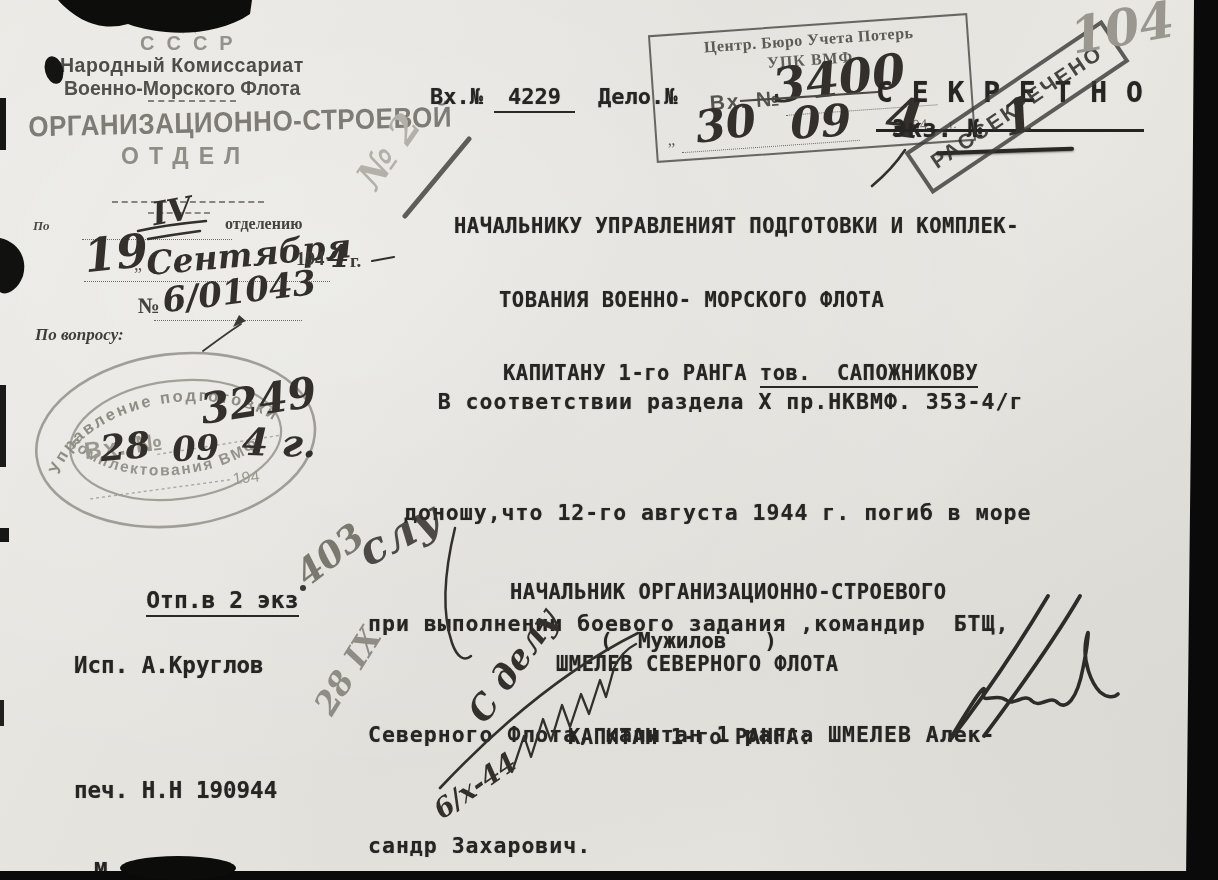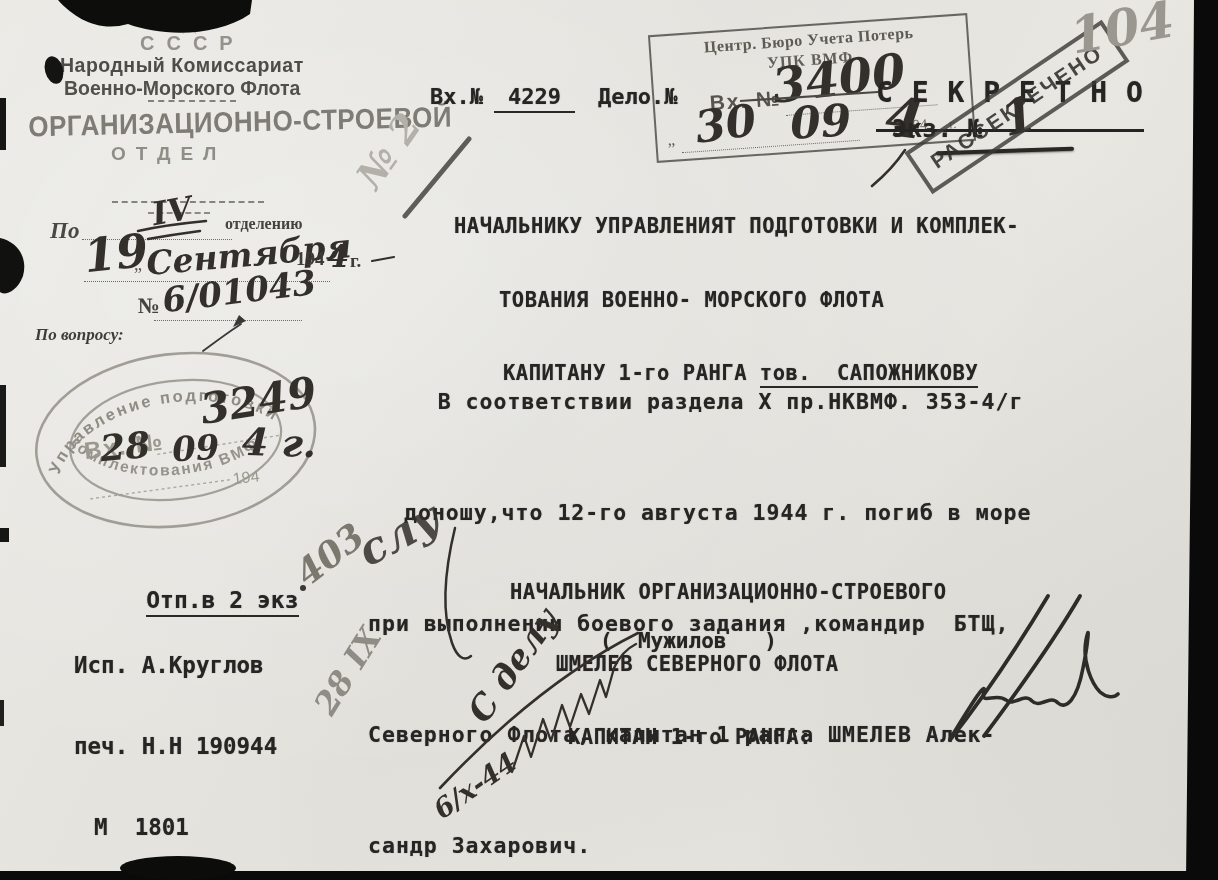--- a/index.html
+++ b/index.html
@@ -24,25 +24,25 @@
 <body>
 
 <div class="page">
 
   <div class="abs" style="left:176px;top:6px;font-size:30px;color:#a8a69c;opacity:.75;">★</div>
   <div class="abs print" style="left:140px;top:32px;font-size:20px;font-weight:bold;letter-spacing:12px;color:#94928a;">СССР</div>
   <div class="abs print" style="left:60px;top:54px;font-size:19.5px;font-weight:bold;letter-spacing:.5px;color:#4e4c47;">Народный Комиссариат</div>
   <div class="abs print" style="left:64px;top:77px;font-size:19.5px;font-weight:bold;color:#52504b;">Военно-Морского Флота</div>
   <div class="abs" style="left:148px;top:100px;width:88px;border-top:2px dashed #83817a;"></div>
   <div class="abs print" style="left:28px;top:110px;font-size:25px;font-weight:bold;letter-spacing:.5px;color:#6b6962;opacity:.85;transform:scale(1.04,1.15) rotate(-1.2deg);transform-origin:left top;">ОРГАНИЗАЦИОННО-СТРОЕВОЙ</div>
-  <div class="abs print" style="left:111px;top:143px;font-size:19px;font-weight:bold;letter-spacing:10px;color:#79776f;opacity:.8;">ОТДЕЛ</div>
+  <div class="abs print" style="left:121px;top:143px;font-size:23px;font-weight:bold;letter-spacing:10px;color:#79776f;opacity:.8;">ОТДЕЛ</div>
   <div class="abs" style="left:112px;top:201px;width:152px;border-top:2px dashed #85837b;"></div>
   <div class="abs" style="left:148px;top:212px;width:62px;border-top:2px dashed #8d8b83;"></div>
 
-  <div class="abs serifp" style="left:50px;top:218px;font-size:23px;font-style:italic;font-weight:bold;color:#4a4845;">По</div>
+  <div class="abs serifp" style="left:33px;top:218px;font-size:13px;font-style:italic;font-weight:bold;color:#4a4845;">По</div>
   <div class="abs dotline" style="left:82px;top:238px;width:150px;"></div>
   <div class="abs serifp" style="left:225px;top:215px;font-size:16px;font-weight:bold;color:#454340;">отделению</div>
   <div class="abs hand ink" style="left:152px;top:192px;font-size:32px;transform:rotate(-10deg);">IV</div>
 
   <div class="abs hand ink" style="left:84px;top:226px;font-size:46px;transform:rotate(-6deg);">19</div>
   <div class="abs serifp" style="left:134px;top:254px;font-size:18px;color:#55534e;">„</div>
   <div class="abs hand ink" style="left:146px;top:235px;font-size:33px;transform:rotate(-5deg);">Сентября</div>
   <div class="abs dotline" style="left:84px;top:280px;width:246px;"></div>
   <div class="abs serifp" style="left:296px;top:248px;font-size:19px;font-weight:bold;color:#3e3c38;">194</div>
   <div class="abs hand ink" style="left:327px;top:237px;font-size:32px;">4</div>
@@ -123,21 +123,21 @@
   <div class="abs typed" style="left:506px;top:531px;font-size:20.5px;line-height:24.3px;letter-spacing:.5px;">
     <span style="display:block;padding-left:4px;">НАЧАЛЬНИК ОРГАНИЗАЦИОННО-СТРОЕВОГО</span>
     <span style="display:block;padding-left:50px;">ШМЕЛЕВ СЕВЕРНОГО ФЛОТА</span>
     <span style="display:block;padding-left:62px;">КАПИТАН 1-го РАНГА:</span>
   </div>
   <div class="abs typed" style="left:600px;top:629px;font-size:21px;">(  Мужилов   )</div>
 
   <div class="abs typed" style="left:74px;top:560px;font-size:22.5px;line-height:27px;">
     <span style="display:inline-block;margin-left:18px;border-bottom:2.5px solid #2b2925;padding-bottom:1px;font-size:23px;">Отп.в 2 экз</span>
     <span style="display:block;margin-top:8px;">Исп. А.Круглов</span>
-    <span style="display:block;">печ. Н.Н 190944</span>
+    <span style="display:block;margin-top:44px;">печ. Н.Н 190944</span>
     <span style="display:block;margin-left:20px;">М  1801</span>
   </div>
 
   <div class="abs hand" style="left:292px;top:533px;font-size:36px;color:#7a786f;transform:rotate(-38deg);">403</div>
   <div class="abs hand ink" style="left:356px;top:508px;font-size:44px;transform:rotate(-28deg);opacity:.85;">слу</div>
   <div class="abs hand pencil" style="left:300px;top:652px;font-size:32px;transform:rotate(-58deg);color:#8e8c85;">28 IX</div>
   <div class="abs hand ink" style="left:448px;top:645px;font-size:34px;transform:rotate(-55deg);">С делу</div>
   <div class="abs hand ink" style="left:428px;top:770px;font-size:27px;transform:rotate(-35deg);">6/х-44</div>
 
   <svg style="position:absolute;left:0;top:0;pointer-events:none;" width="1218" height="880" viewBox="0 0 1218 880">

